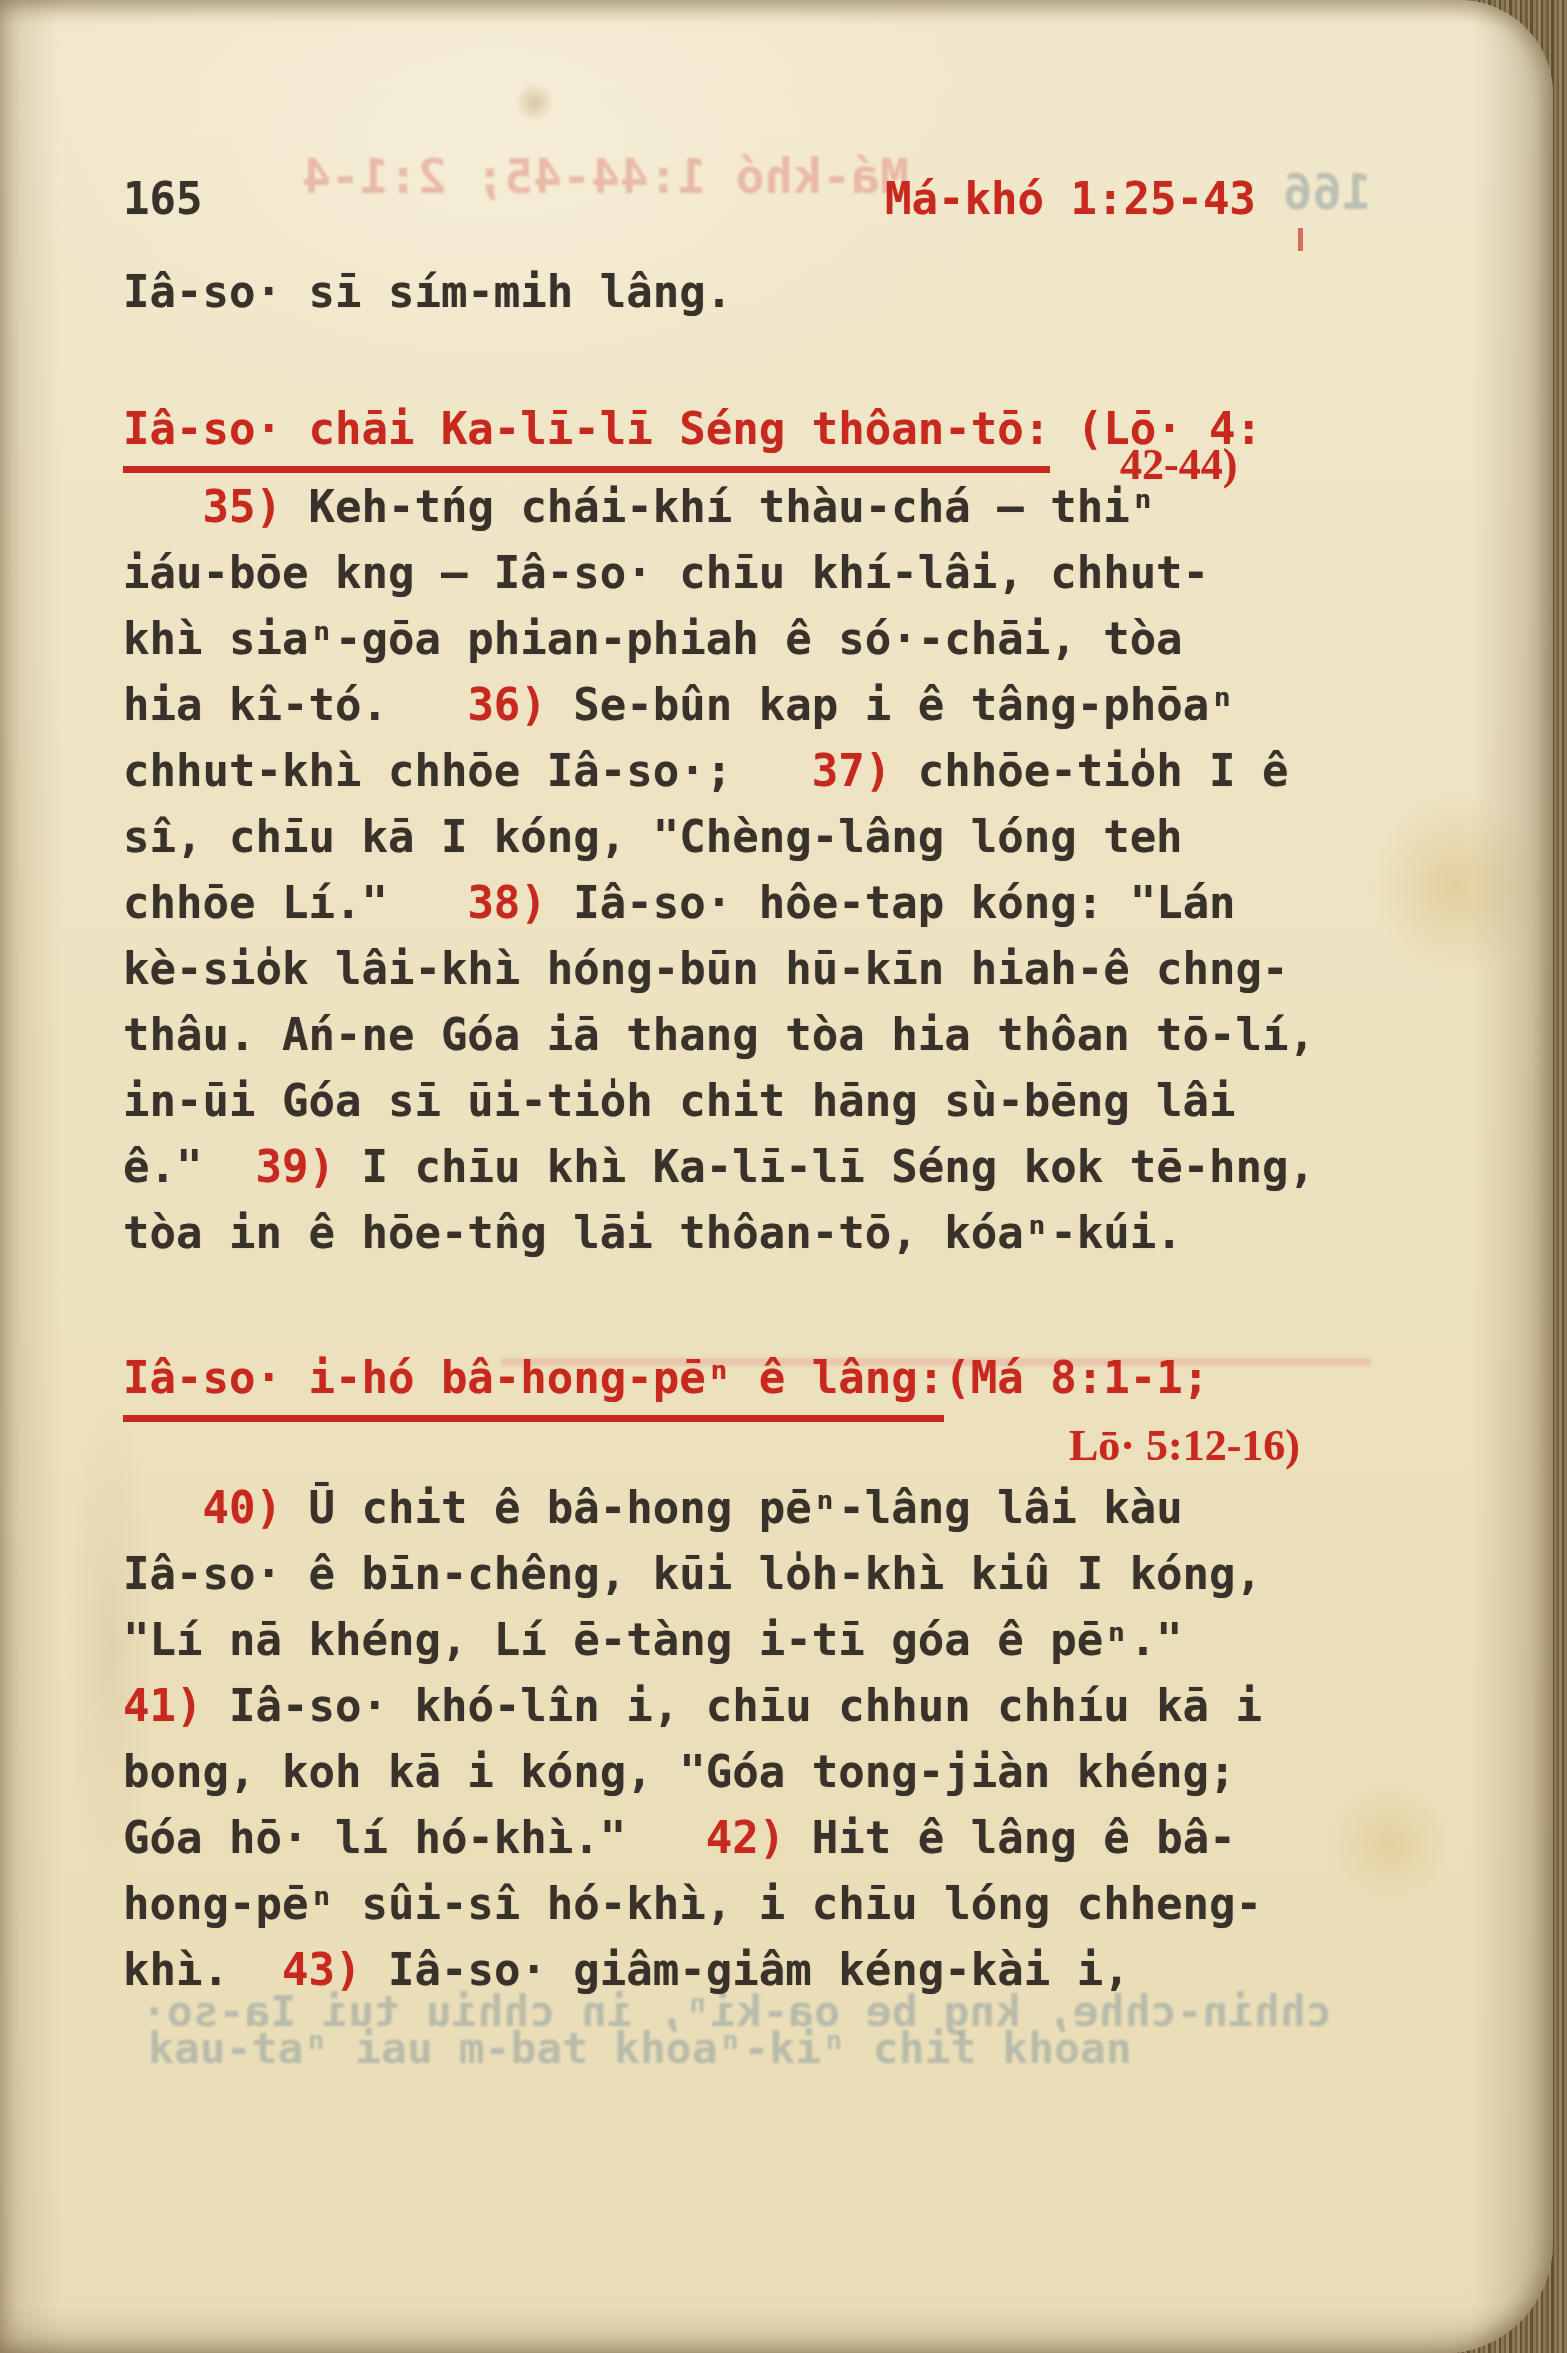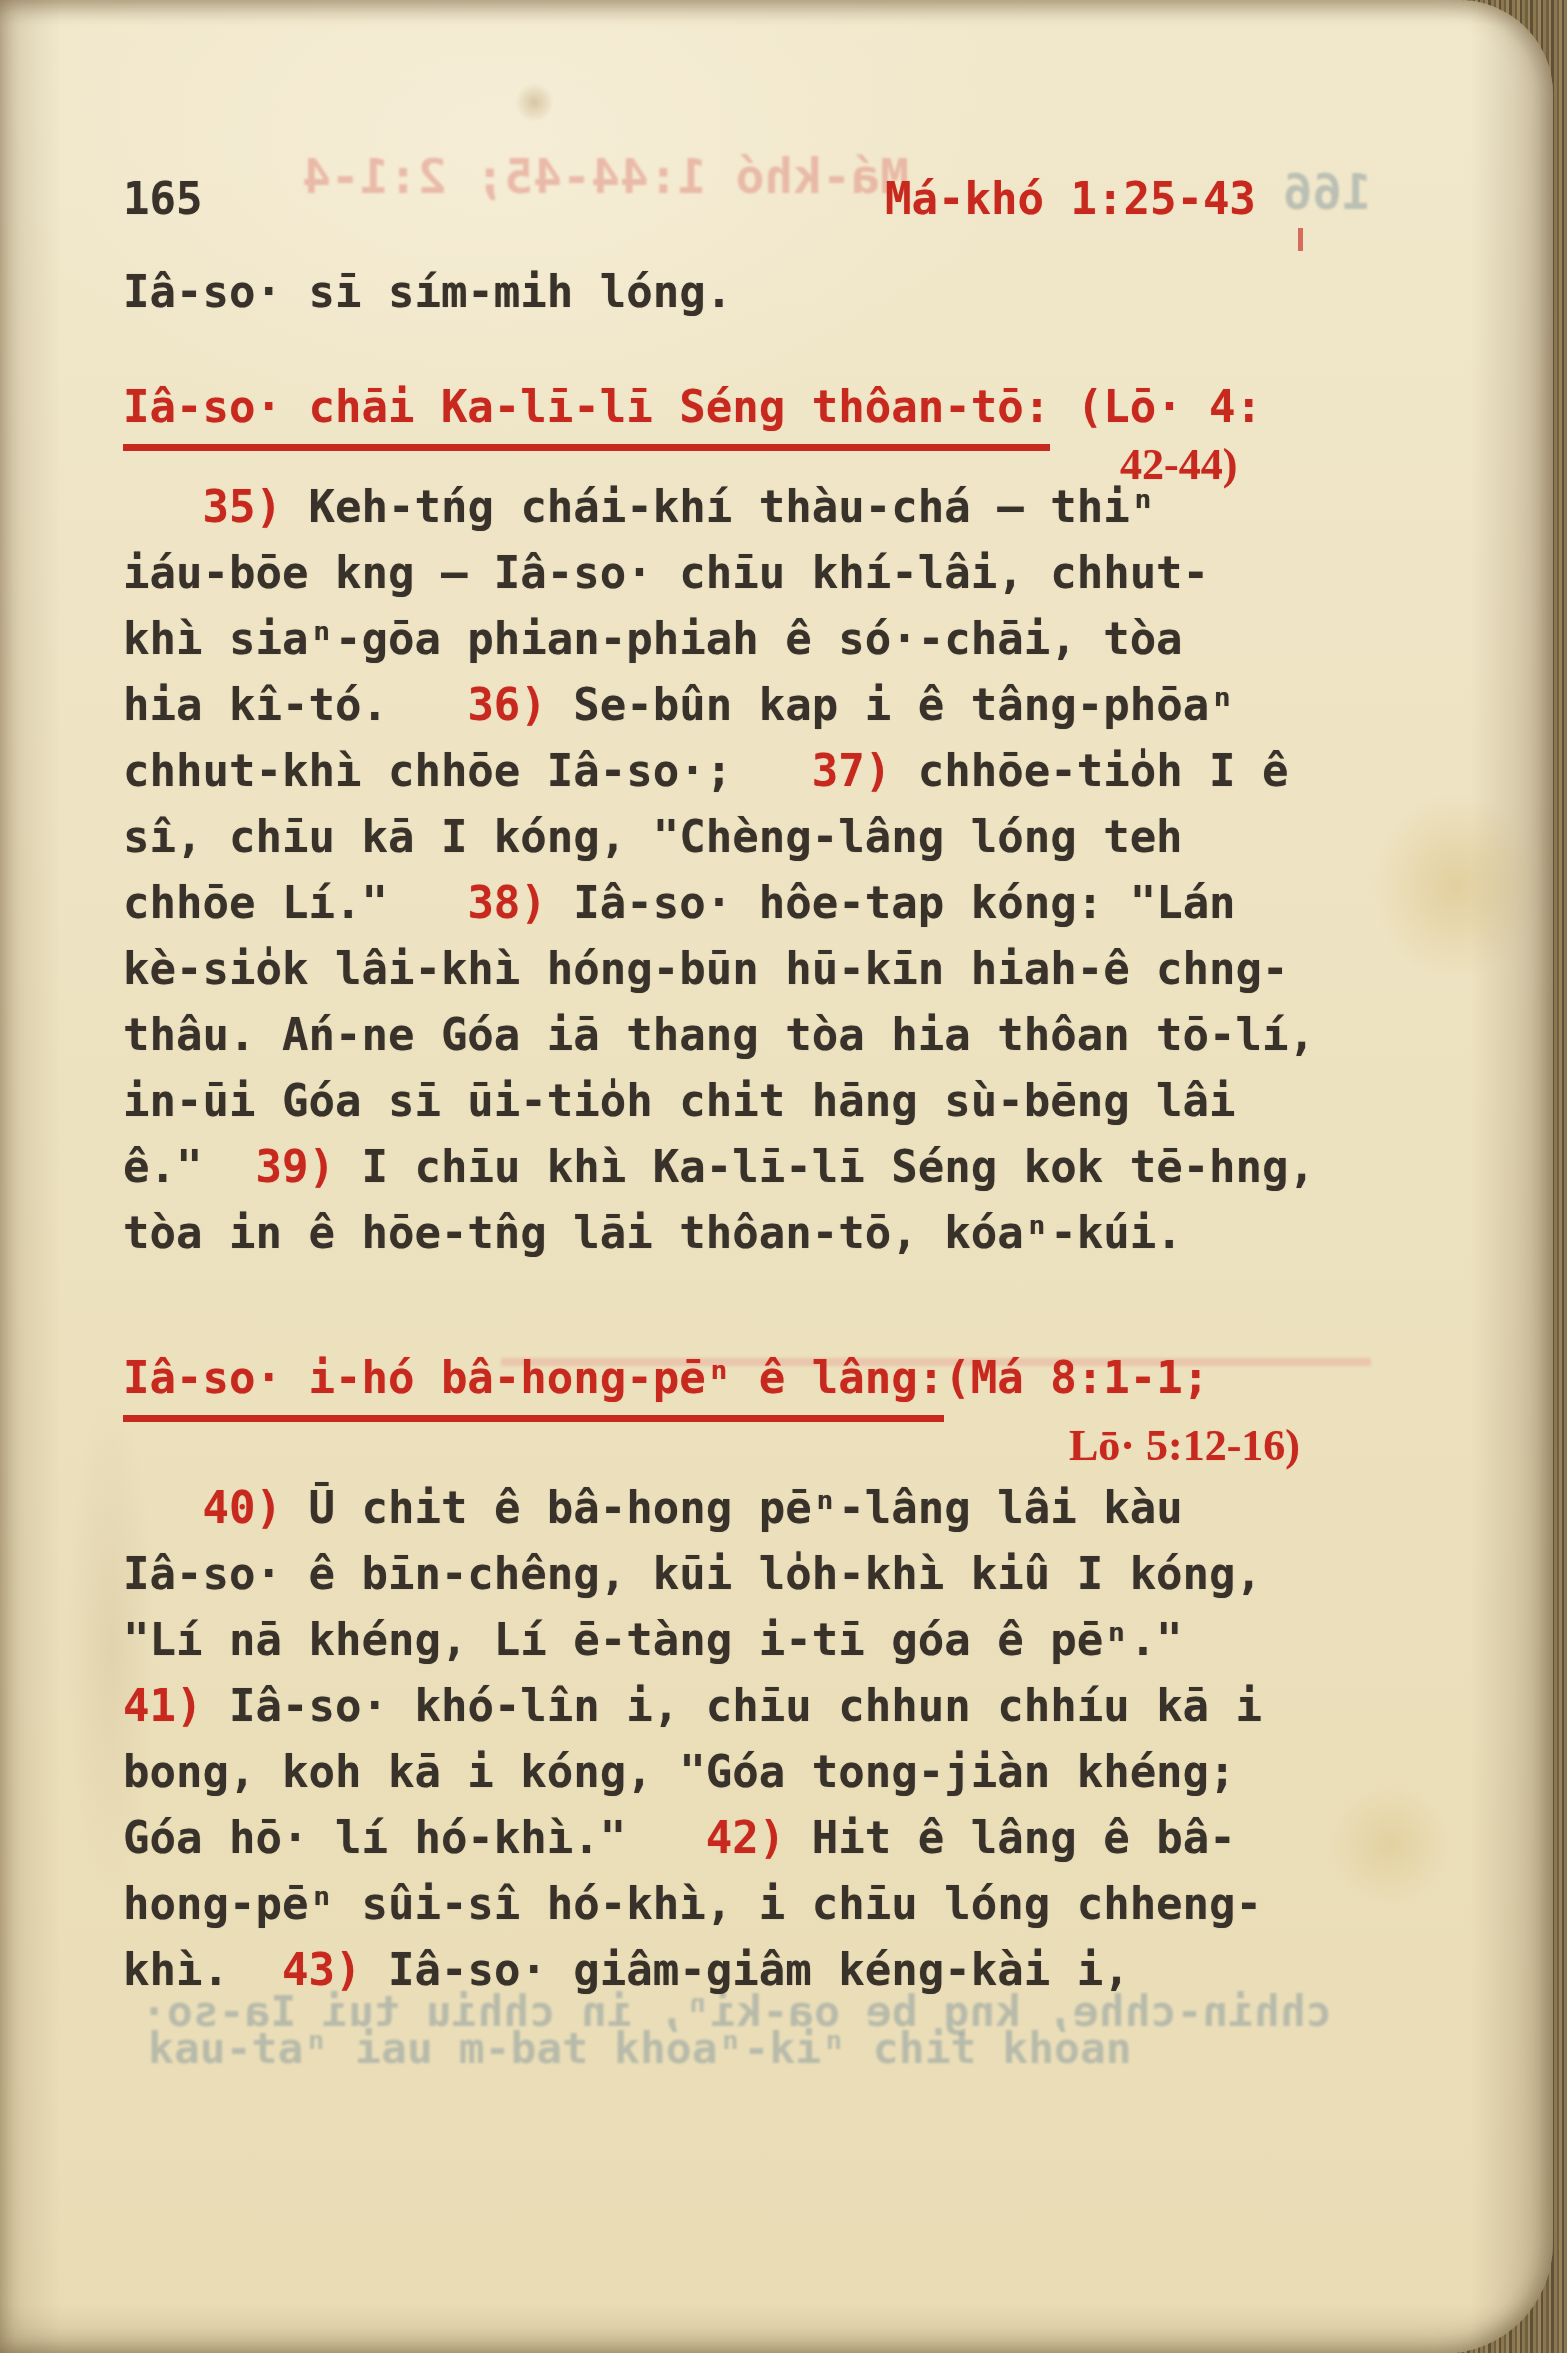--- a/index.html
+++ b/index.html
@@ -71,23 +71,23 @@
     <div class="ghost pink" style="left: 302px; top: 148px; font-size: 48px; opacity: 0.5;"><span class="mir">Má-khó 1:44-45; 2:1-4</span></div>
     <div class="ghost gray" style="left: 141px; top: 1986px; font-size: 43px; opacity: 0.45;"><span class="mir">chhin-chhe, kng be oa-kiⁿ, in chhiu tui Ia-so·</span></div>
     <div class="ghost gray" style="left: 148px; top: 2023px; font-size: 43px; opacity: 0.45;"><span>kau-taⁿ iau m-bat khoaⁿ-kiⁿ chit khoan</span></div>
   </div>
 <div class="ghost-bar"></div>
 <div class="red-tick"></div>
 
 <div class="tw" style="left:123px;top:166px;">165</div>
 <div class="tw red" style="left:885px;top:166px;">Má-khó 1:25-43</div>
 
-<div class="tw" style="left:123px;top:259px;">Iâ-so· sī sím-mih lóng.</div>
+<div class="tw" style="left:123px;top:259px;">Iâ-so· sī sím-mih lâng.</div>
 
-<div class="tw red" style="left:123px;top:374px;"><span class="u">Iâ-so· chāi Ka-lī-lī Séng thôan-tō:</span><span> (Lō· 4:</span></div>
+<div class="tw red" style="left:123px;top:396px;"><span class="u">Iâ-so· chāi Ka-lī-lī Séng thôan-tō:</span><span> (Lō· 4:</span></div>
 <div class="tw red" style="left:1120px;top:432px;font-family:Liberation Serif, serif;">42-44)</div>
 
 <div class="tw" style="left:123px;top:474px;" id="para-a"><div class="tline"><span>   </span><span class="red">35)</span><span> Keh-tńg chái-khí thàu-chá — thiⁿ</span></div><div class="tline"><span>iáu-bōe kng — Iâ-so· chīu khí-lâi, chhut-</span></div><div class="tline"><span>khì siaⁿ-gōa phian-phiah ê só·-chāi, tòa</span></div><div class="tline"><span>hia kî-tó.   </span><span class="red">36)</span><span> Se-bûn kap i ê tâng-phōaⁿ</span></div><div class="tline"><span>chhut-khì chhōe Iâ-so·;   </span><span class="red">37)</span><span> chhōe-tio̍h I ê</span></div><div class="tline"><span>sî, chīu kā I kóng, "Chèng-lâng lóng teh</span></div><div class="tline"><span>chhōe Lí."   </span><span class="red">38)</span><span> Iâ-so· hôe-tap kóng: "Lán</span></div><div class="tline"><span>kè-sio̍k lâi-khì hóng-būn hū-kīn hiah-ê chng-</span></div><div class="tline"><span>thâu. Ań-ne Góa iā thang tòa hia thôan tō-lí,</span></div><div class="tline"><span>in-ūi Góa sī ūi-tio̍h chit hāng sù-bēng lâi</span></div><div class="tline"><span>ê."  </span><span class="red">39)</span><span> I chīu khì Ka-lī-lī Séng kok tē-hng,</span></div><div class="tline"><span>tòa in ê hōe-tn̂g lāi thôan-tō, kóaⁿ-kúi.</span></div></div>
 
 <div class="tw red" style="left:123px;top:1345px;"><span class="u">Iâ-so· i-hó bâ-hong-pēⁿ ê lâng:</span><span>(Má 8:1-1;</span></div>
 <div class="tw red" style="left:1069px;top:1413px;font-family:Liberation Serif, serif;">Lō· 5:12-16)</div>
 
 <div class="tw" style="left:123px;top:1475px;" id="para-b"><div class="tline"><span>   </span><span class="red">40)</span><span> Ū chit ê bâ-hong pēⁿ-lâng lâi kàu</span></div><div class="tline"><span>Iâ-so· ê bīn-chêng, kūi lo̍h-khì kiû I kóng,</span></div><div class="tline"><span>"Lí nā khéng, Lí ē-tàng i-tī góa ê pēⁿ."</span></div><div class="tline"><span class="red">41)</span><span> Iâ-so· khó-lîn i, chīu chhun chhíu kā i</span></div><div class="tline"><span>bong, koh kā i kóng, "Góa tong-jiàn khéng;</span></div><div class="tline"><span>Góa hō· lí hó-khì."   </span><span class="red">42)</span><span> Hit ê lâng ê bâ-</span></div><div class="tline"><span>hong-pēⁿ sûi-sî hó-khì, i chīu lóng chheng-</span></div><div class="tline"><span>khì.  </span><span class="red">43)</span><span> Iâ-so· giâm-giâm kéng-kài i,</span></div></div>
 
 

